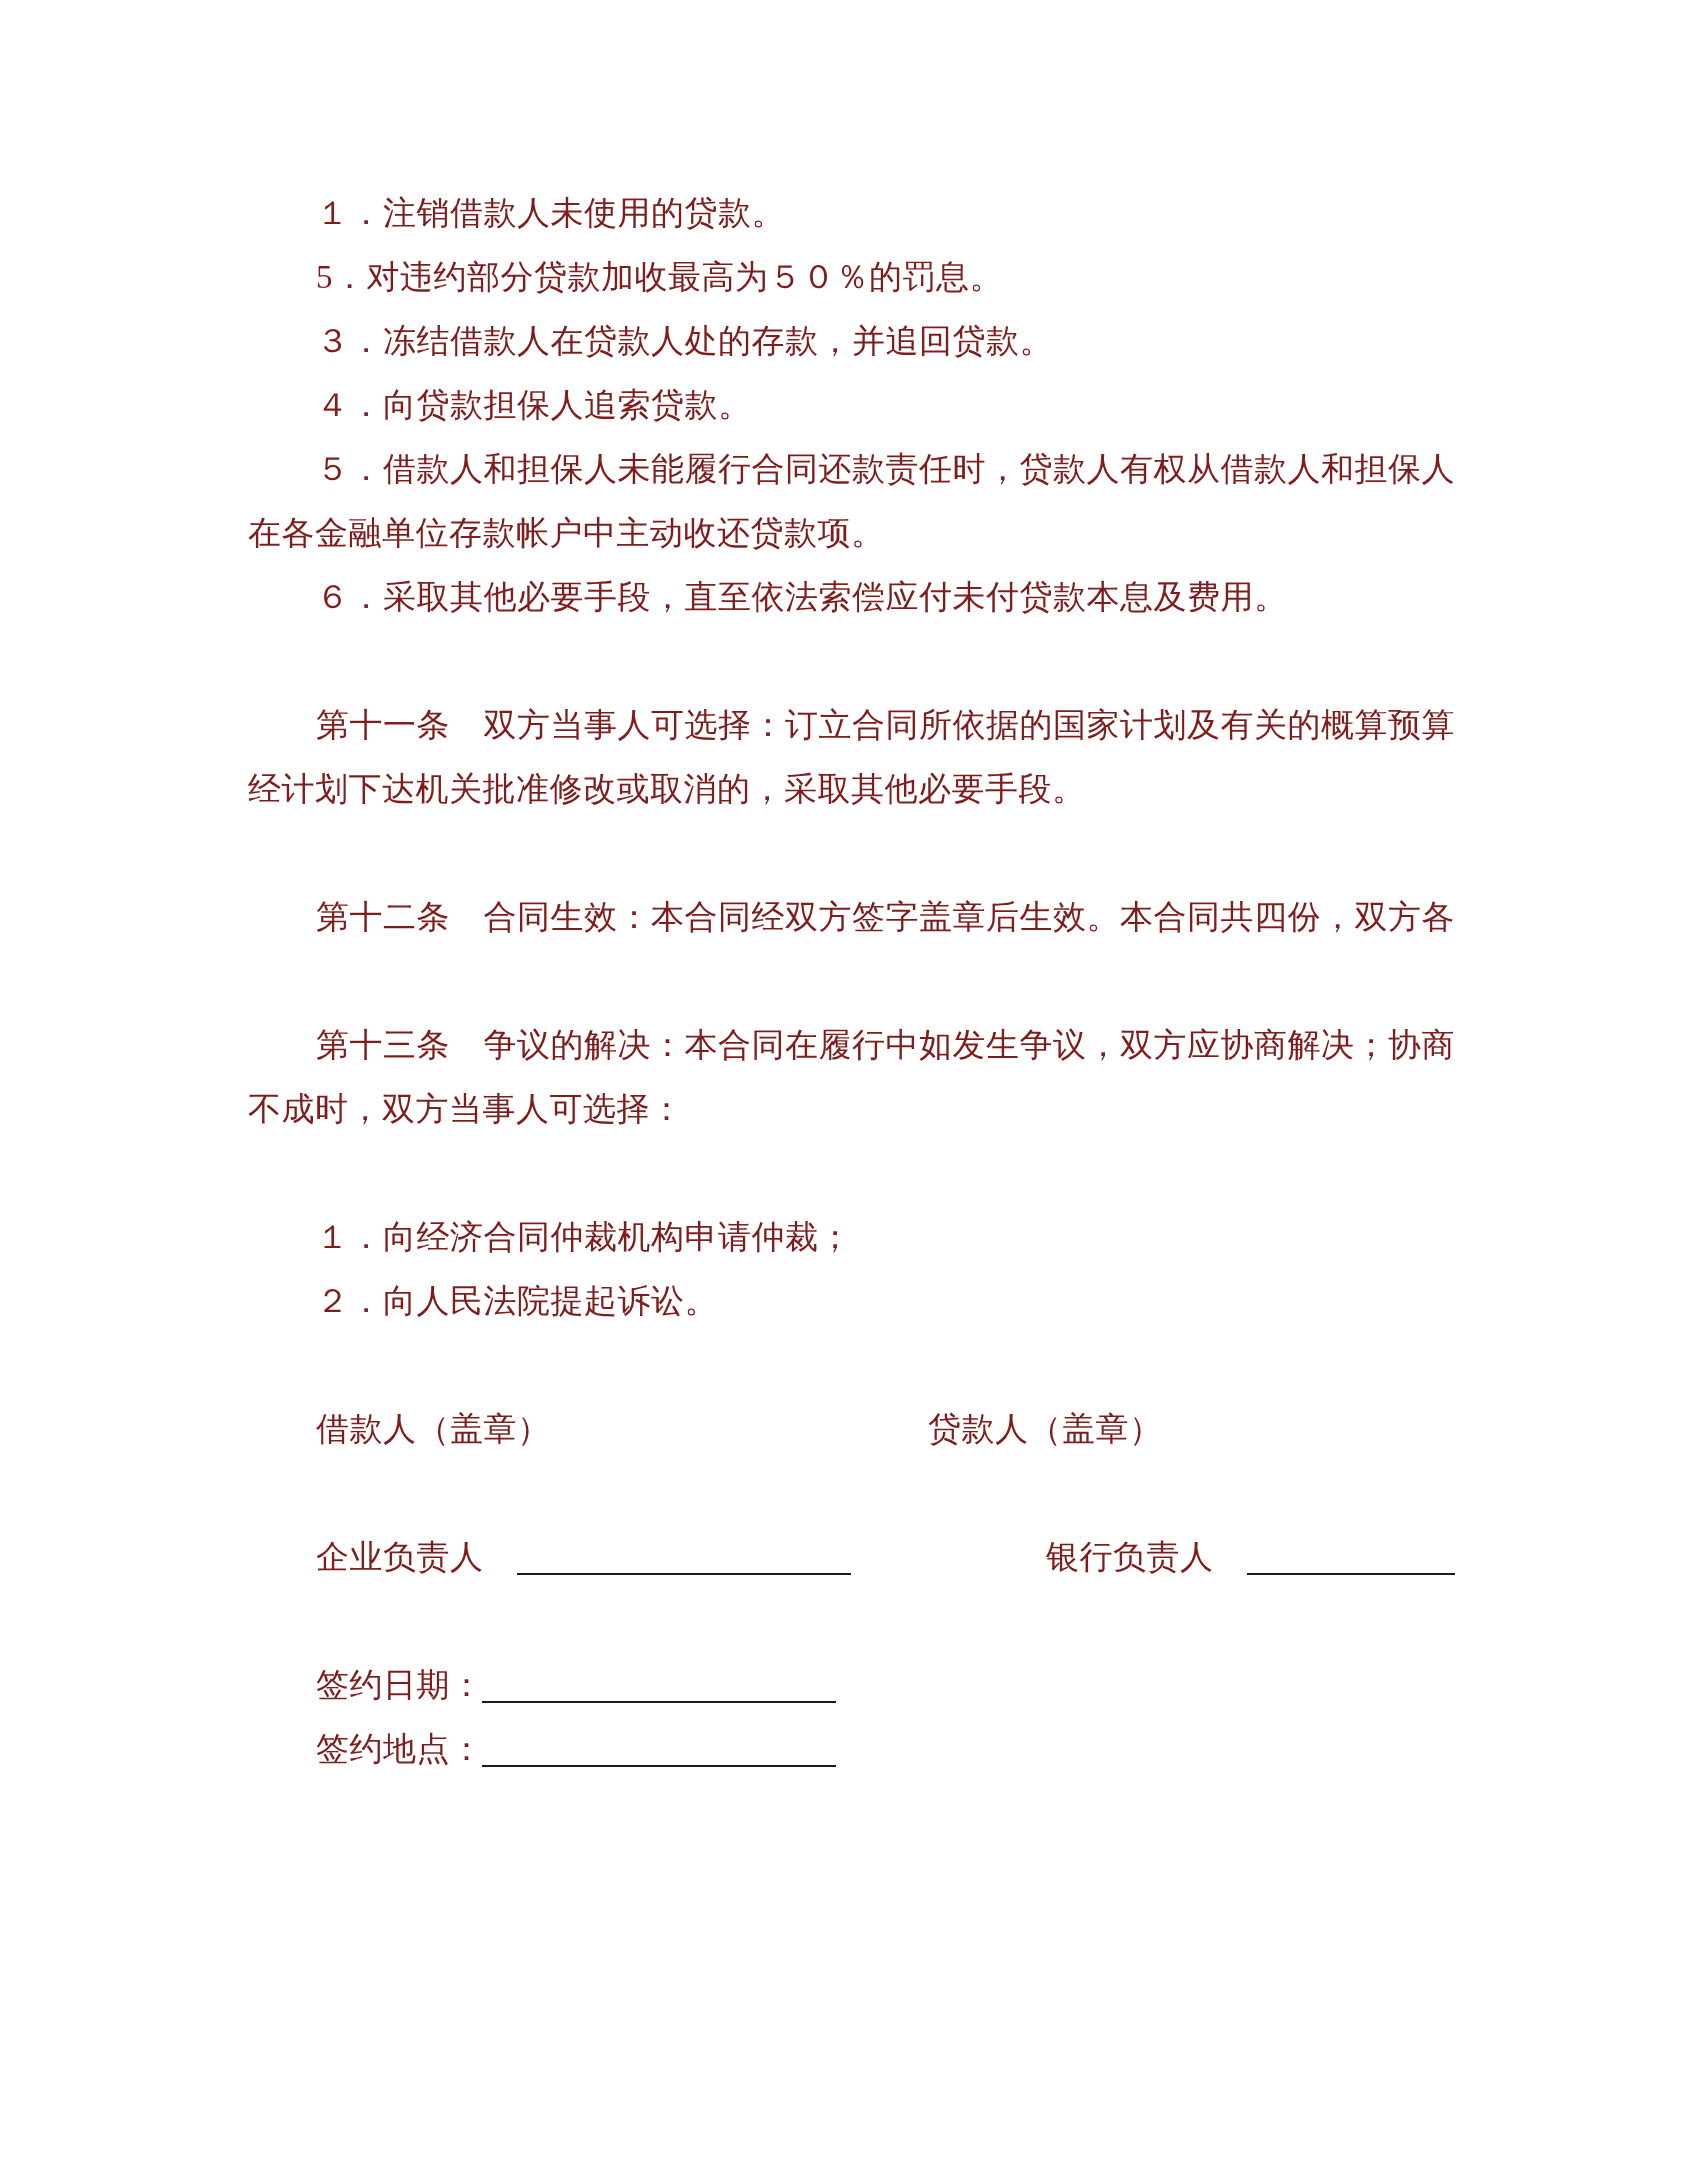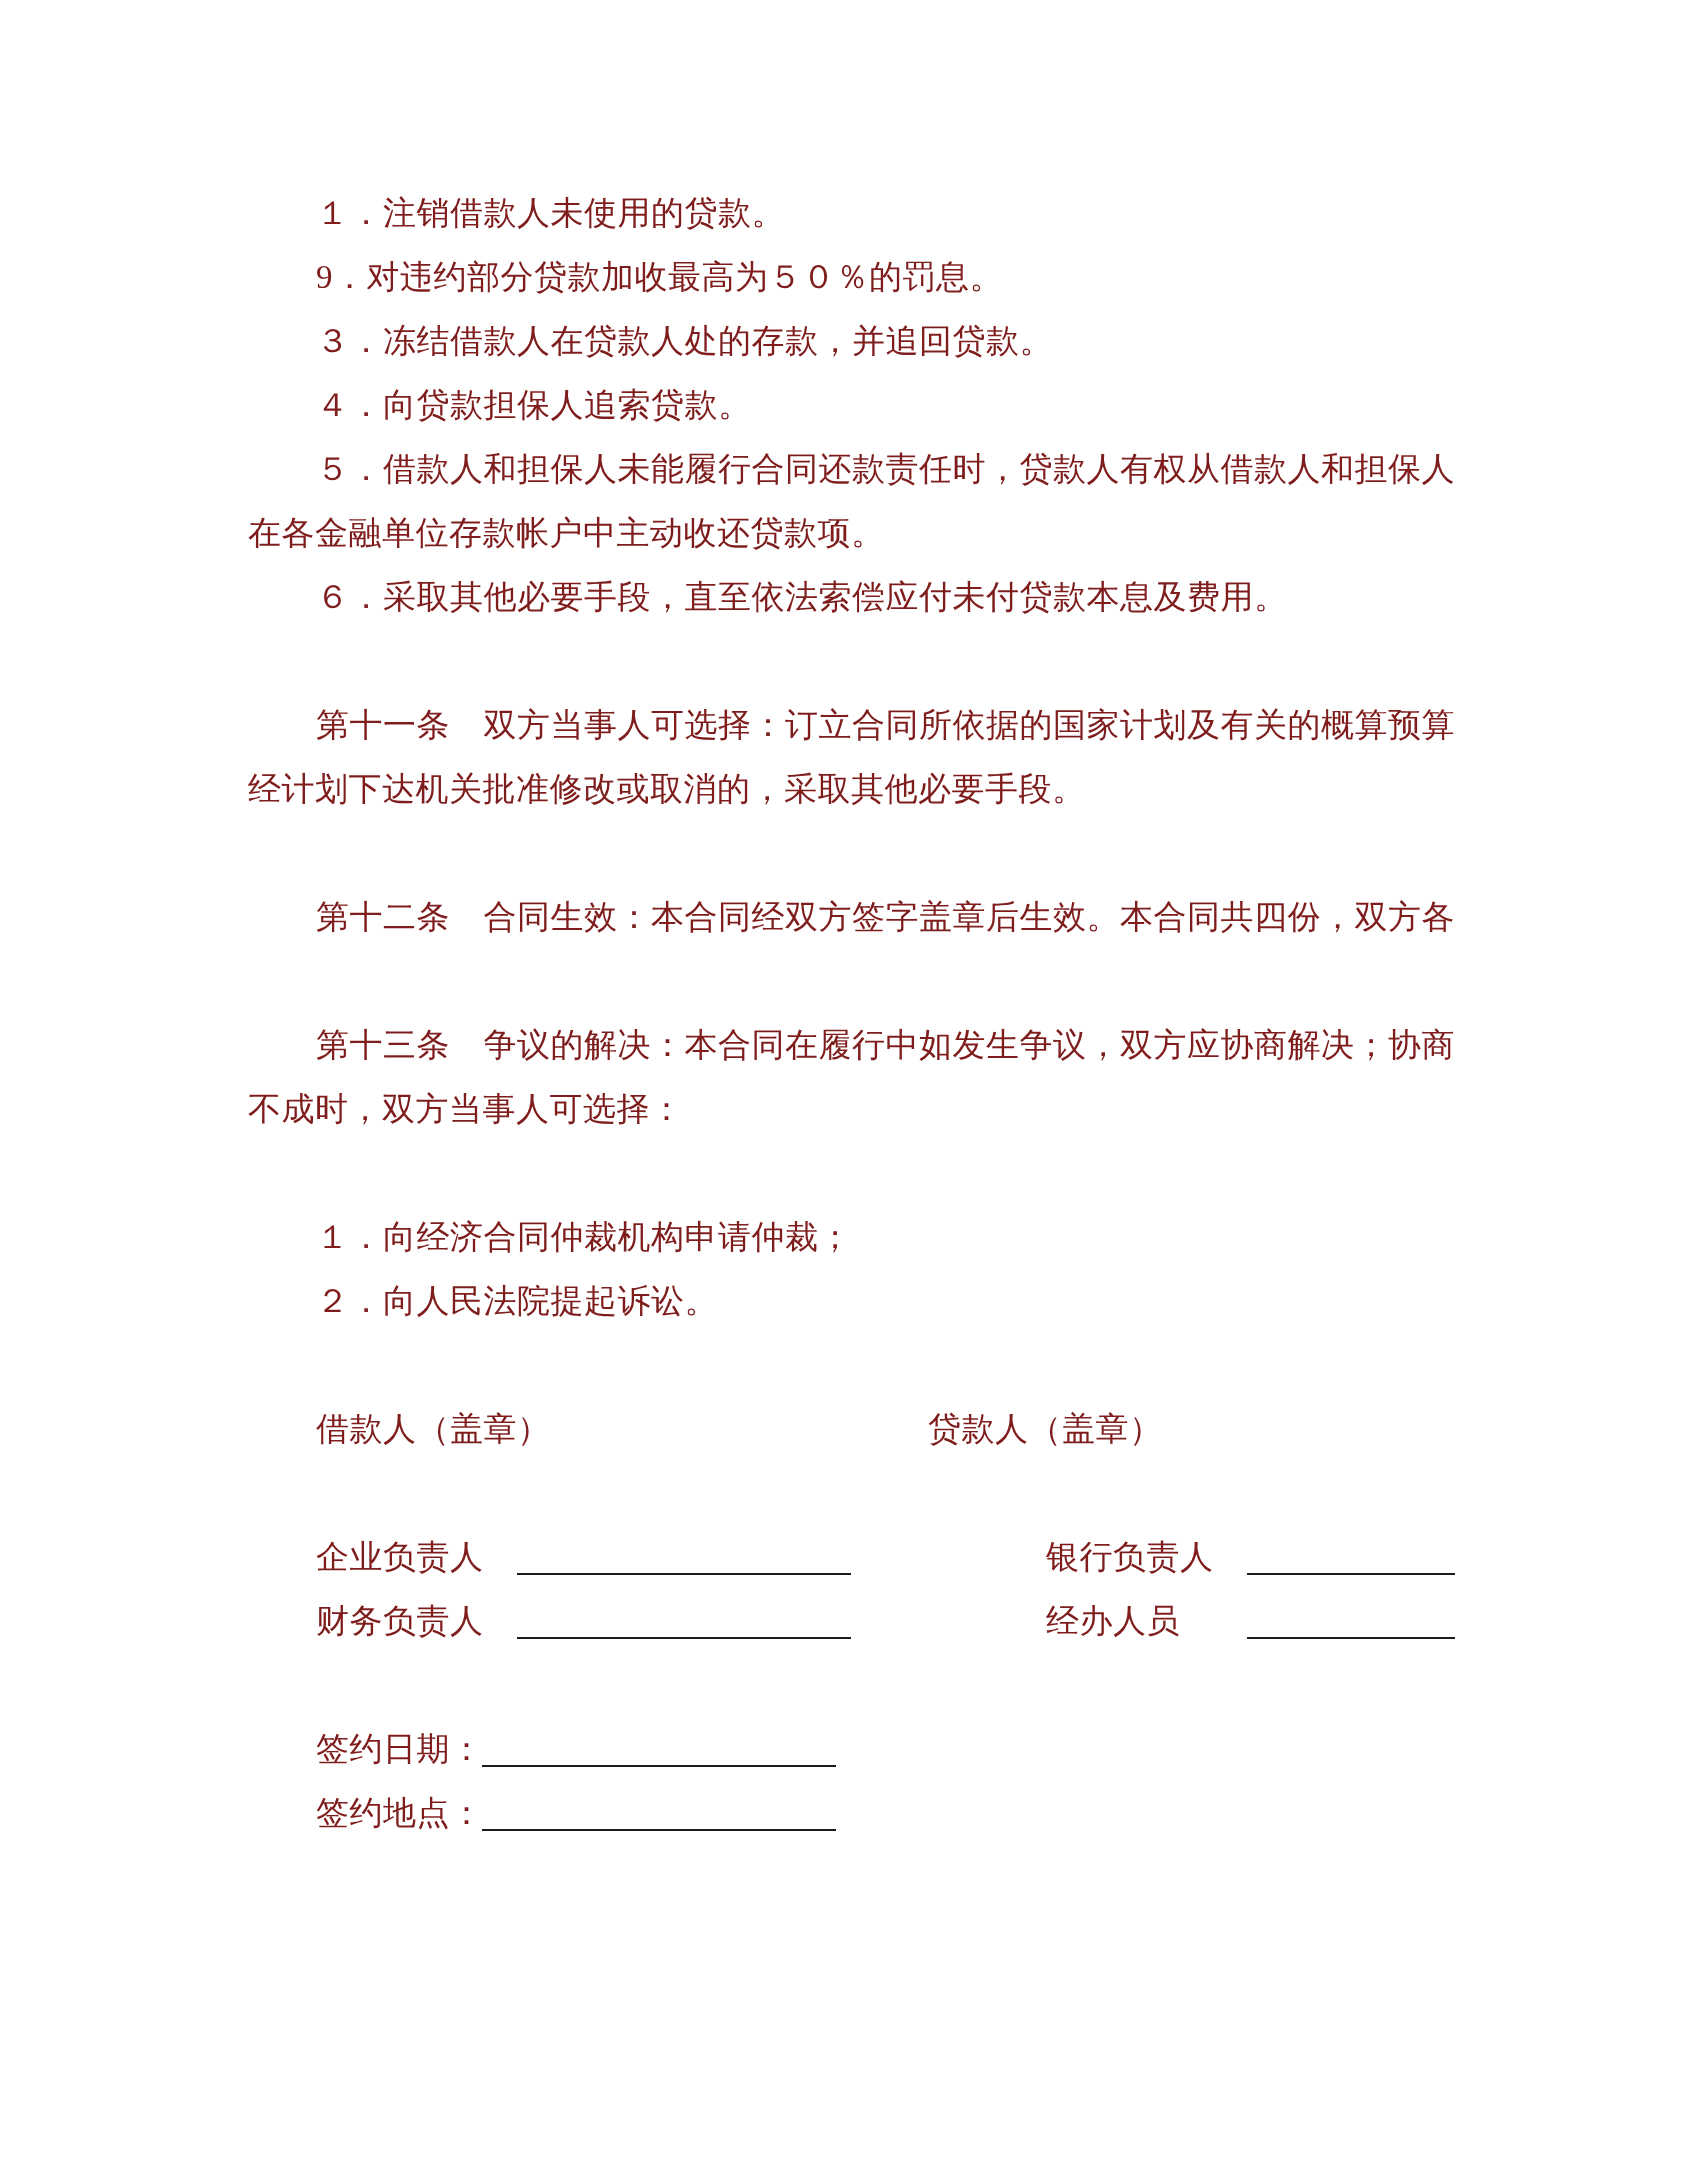--- a/index.html
+++ b/index.html
@@ -41,21 +41,21 @@
     height:42px;
     border-bottom:2.8px solid #1b1b1b;
   }
 </style>
 </head>
 <body>
 
 <div class="page">
   <div class="doc" id="doc">
       <div class="line indent">１．注销借款人未使用的贷款。</div>
-      <div class="line indent">9．对违约部分贷款加收最高为５０％的罚息。</div>
+      <div class="line indent">5．对违约部分贷款加收最高为５０％的罚息。</div>
       <div class="line indent">３．冻结借款人在贷款人处的存款，并追回贷款。</div>
       <div class="line indent">４．向贷款担保人追索贷款。</div>
       <div class="line indent">５．借款人和担保人未能履行合同还款责任时，贷款人有权从借款人和担保人</div>
       <div class="line">在各金融单位存款帐户中主动收还贷款项。</div>
       <div class="line indent">６．采取其他必要手段，直至依法索偿应付未付贷款本息及费用。</div>
       <div class="blank"></div>
       <div class="line indent">第十一条　双方当事人可选择：订立合同所依据的国家计划及有关的概算预算</div>
       <div class="line">经计划下达机关批准修改或取消的，采取其他必要手段。</div>
       <div class="blank"></div>
       <div class="line indent">第十二条　合同生效：本合同经双方签字盖章后生效。本合同共四份，双方各</div>
@@ -70,26 +70,20 @@
         <span class="at" style="left: 68px;">借款人（盖章）</span>
         <span class="at" style="left: 680px;">贷款人（盖章）</span>
       </div>
       <div class="blank"></div>
       <div class="row">
         <span class="at" style="left: 68px;">企业负责人</span>
         <span class="fill" style="left: 269px; width: 334px;"></span>
         <span class="at" style="left: 798px;">银行负责人</span>
         <span class="fill" style="left: 999px; width: 208px;"></span>
       </div>
-      <div class="row">
-        <span class="at" style="left: 68px;">财务负责人</span>
-        <span class="fill" style="left: 269px; width: 334px;"></span>
-        <span class="at" style="left: 798px;">经办人员</span>
-        <span class="fill" style="left: 999px; width: 208px;"></span>
-      </div>
       <div class="blank"></div>
       <div class="row">
         <span class="at" style="left: 68px;">签约日期：</span>
         <span class="fill" style="left: 234px; width: 354px;"></span>
       </div>
       <div class="row">
         <span class="at" style="left: 68px;">签约地点：</span>
         <span class="fill" style="left: 234px; width: 354px;"></span>
       </div>
     </div>

